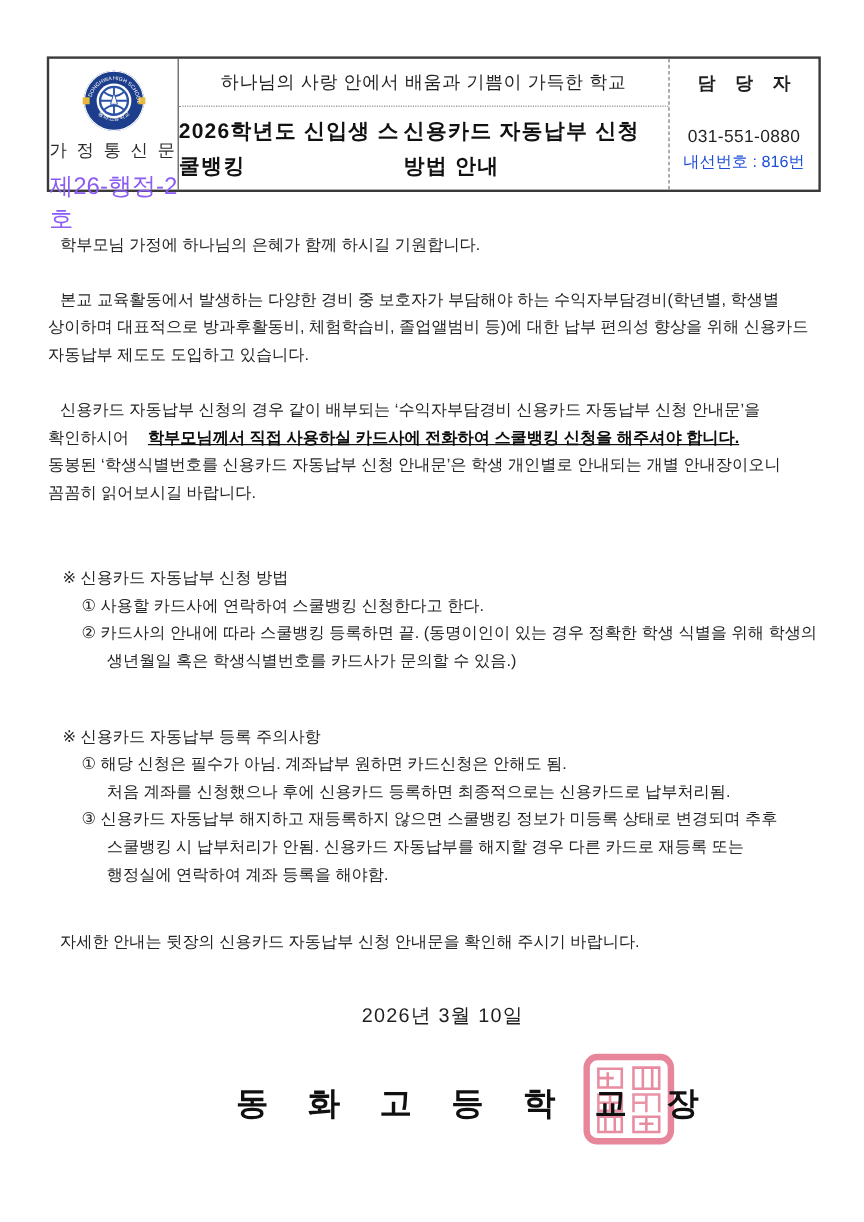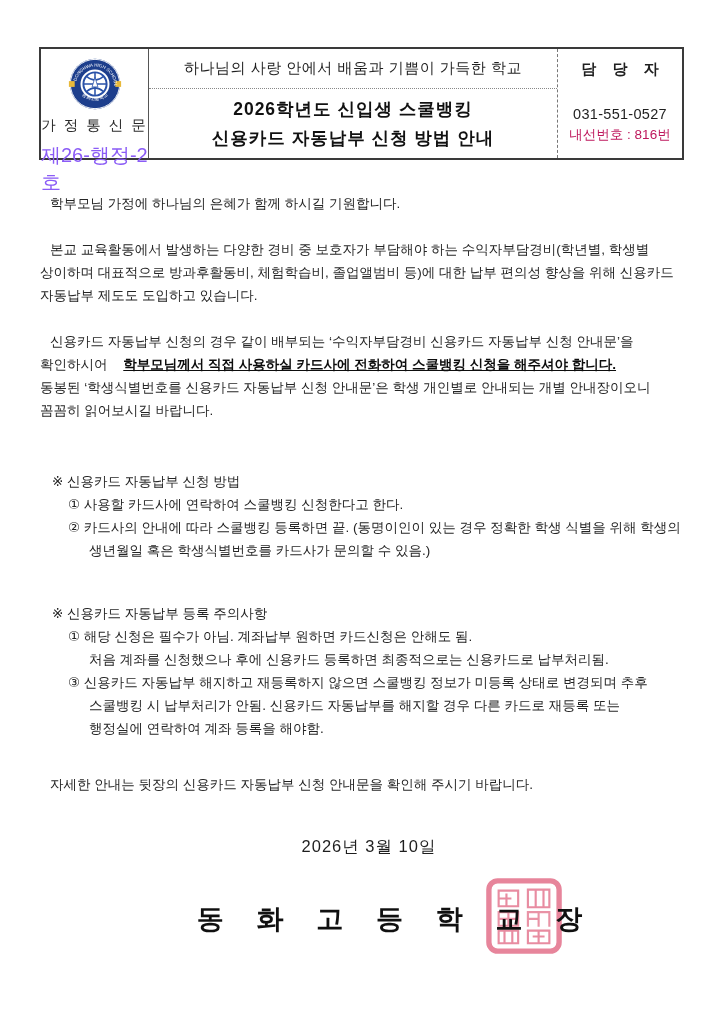--- a/index.html
+++ b/index.html
@@ -23,30 +23,30 @@
   }
   .doc-type { font-size: 14.5px; letter-spacing: 2px; margin-top: 3px; color: #2a2a2a; }
   .doc-no { font-size: 20px; margin-top: 7px; color: #8b5cf6; }
   .cell-mid { flex: 1; display: flex; flex-direction: column; border-right: 1px dashed #777; }
   .motto {
     height: 40px; display: flex; align-items: center; justify-content: center;
     font-size: 15px; letter-spacing: 0.5px; color: #1f1f1f;
     border-bottom: 1px dotted #888;
   }
   .title-block {
-    flex: 1; display: flex; flex-direction: column; align-items: center; justify-content: center;
+    flex: 1; display: flex; flex-direction: row; align-items: center; justify-content: center;
     font-weight: bold; font-size: 17.5px; line-height: 29px; color: #111; letter-spacing: 1px;
   }
   .cell-right {
     width: 124px; display: flex; flex-direction: column; align-items: center;
     padding-top: 11px;
   }
   .contact-label { font-size: 15px; font-weight: bold; letter-spacing: 6px; text-indent: 6px; color: #1f1f1f; }
   .contact-phone { font-size: 14.5px; margin-top: 27px; color: #1f1f1f; letter-spacing: 0.3px; }
-  .contact-ext { font-size: 13.5px; margin-top: 4px; color: #be185d; }
+  .contact-ext { font-size: 13.5px; margin-top: 4px; color: #1d4ed8; }
 
   
   .logo-wrap { width: 58px; height: 58px; }
 
   
   .doc-body {
     position: absolute; left: 40px; top: 192px; width: 644px;
     font-size: 13.5px; line-height: 23px; color: #242424;
   }
   .line { text-align: justify; }
@@ -112,21 +112,21 @@
   <div class="cell-mid">
     <div class="motto">하나님의 사랑 안에서 배움과 기쁨이 가득한 학교</div>
     <div class="title-block">
       <div>2026학년도 신입생 스쿨뱅킹</div>
       <div>신용카드 자동납부 신청 방법 안내</div>
     </div>
   </div>
 
   <div class="cell-right">
     <div class="contact-label">담 당 자</div>
-    <div class="contact-phone">031-551-0527</div>
+    <div class="contact-phone">031-551-0880</div>
     <div class="contact-ext">내선번호 : 816번</div>
   </div>
 </div>
 
 <div class="doc-body">
 
   <div class="para">
     <div class="line indent">학부모님 가정에 하나님의 은혜가 함께 하시길 기원합니다.</div>
   </div>
 

